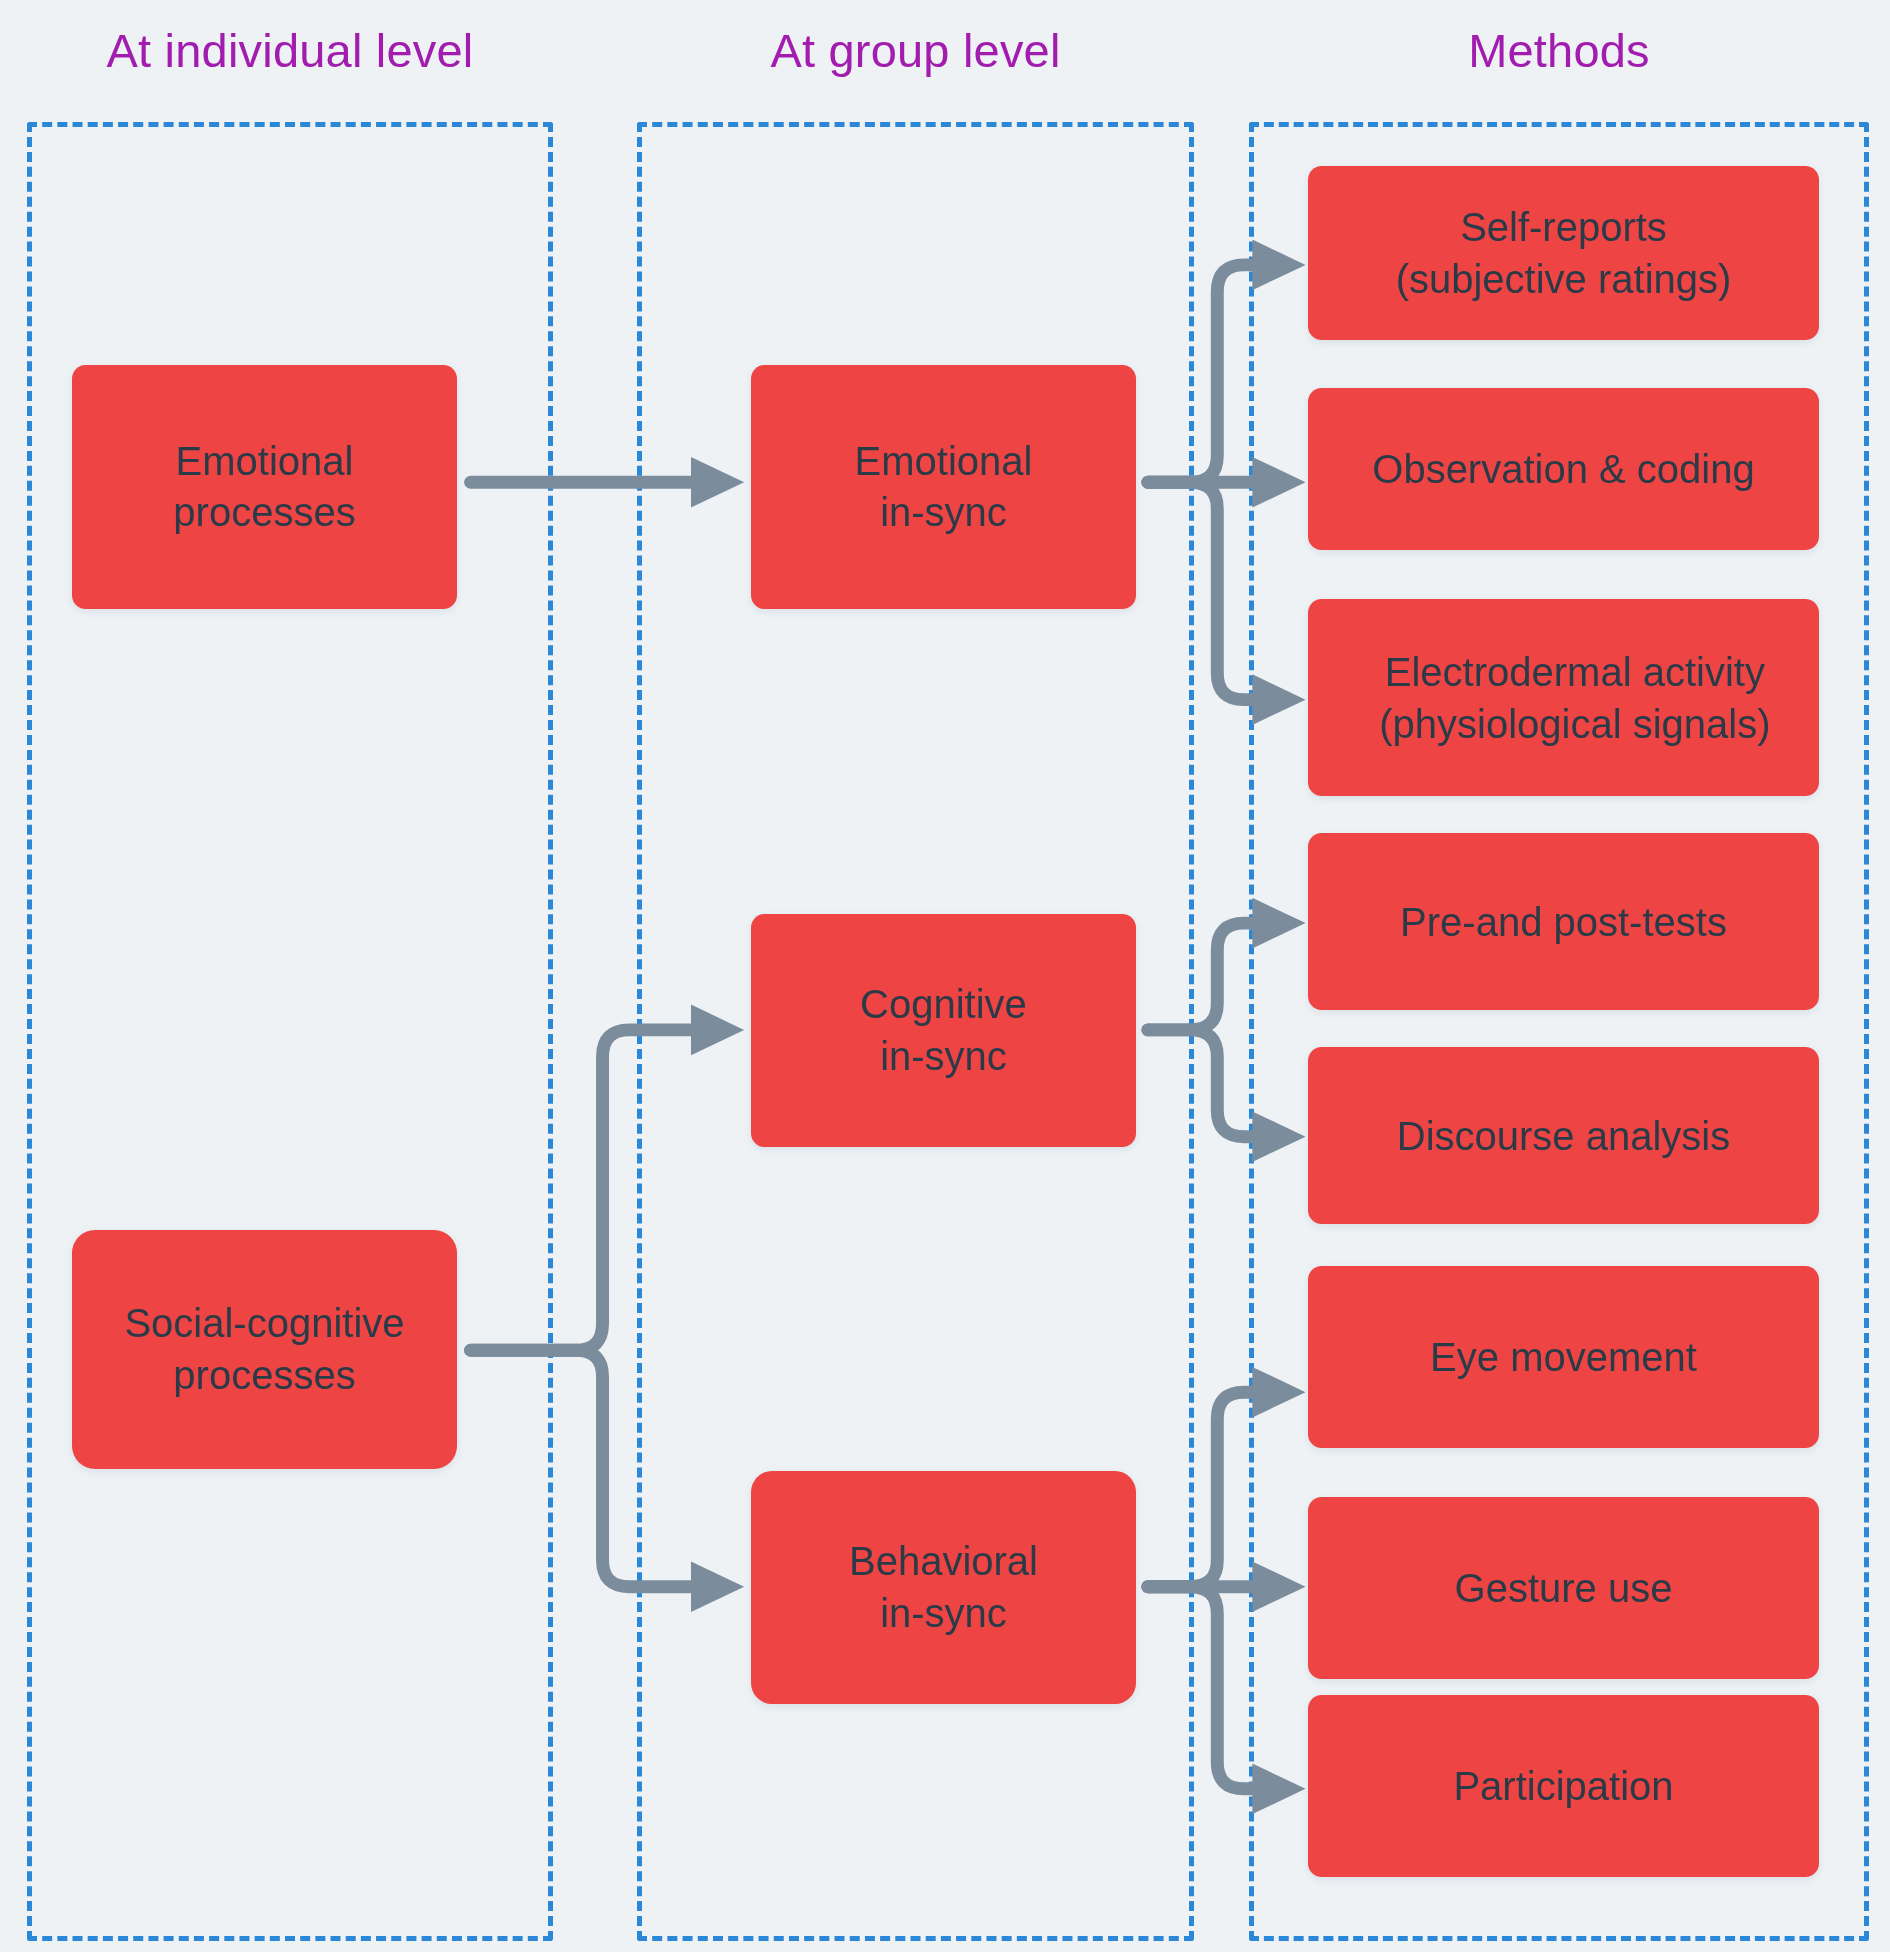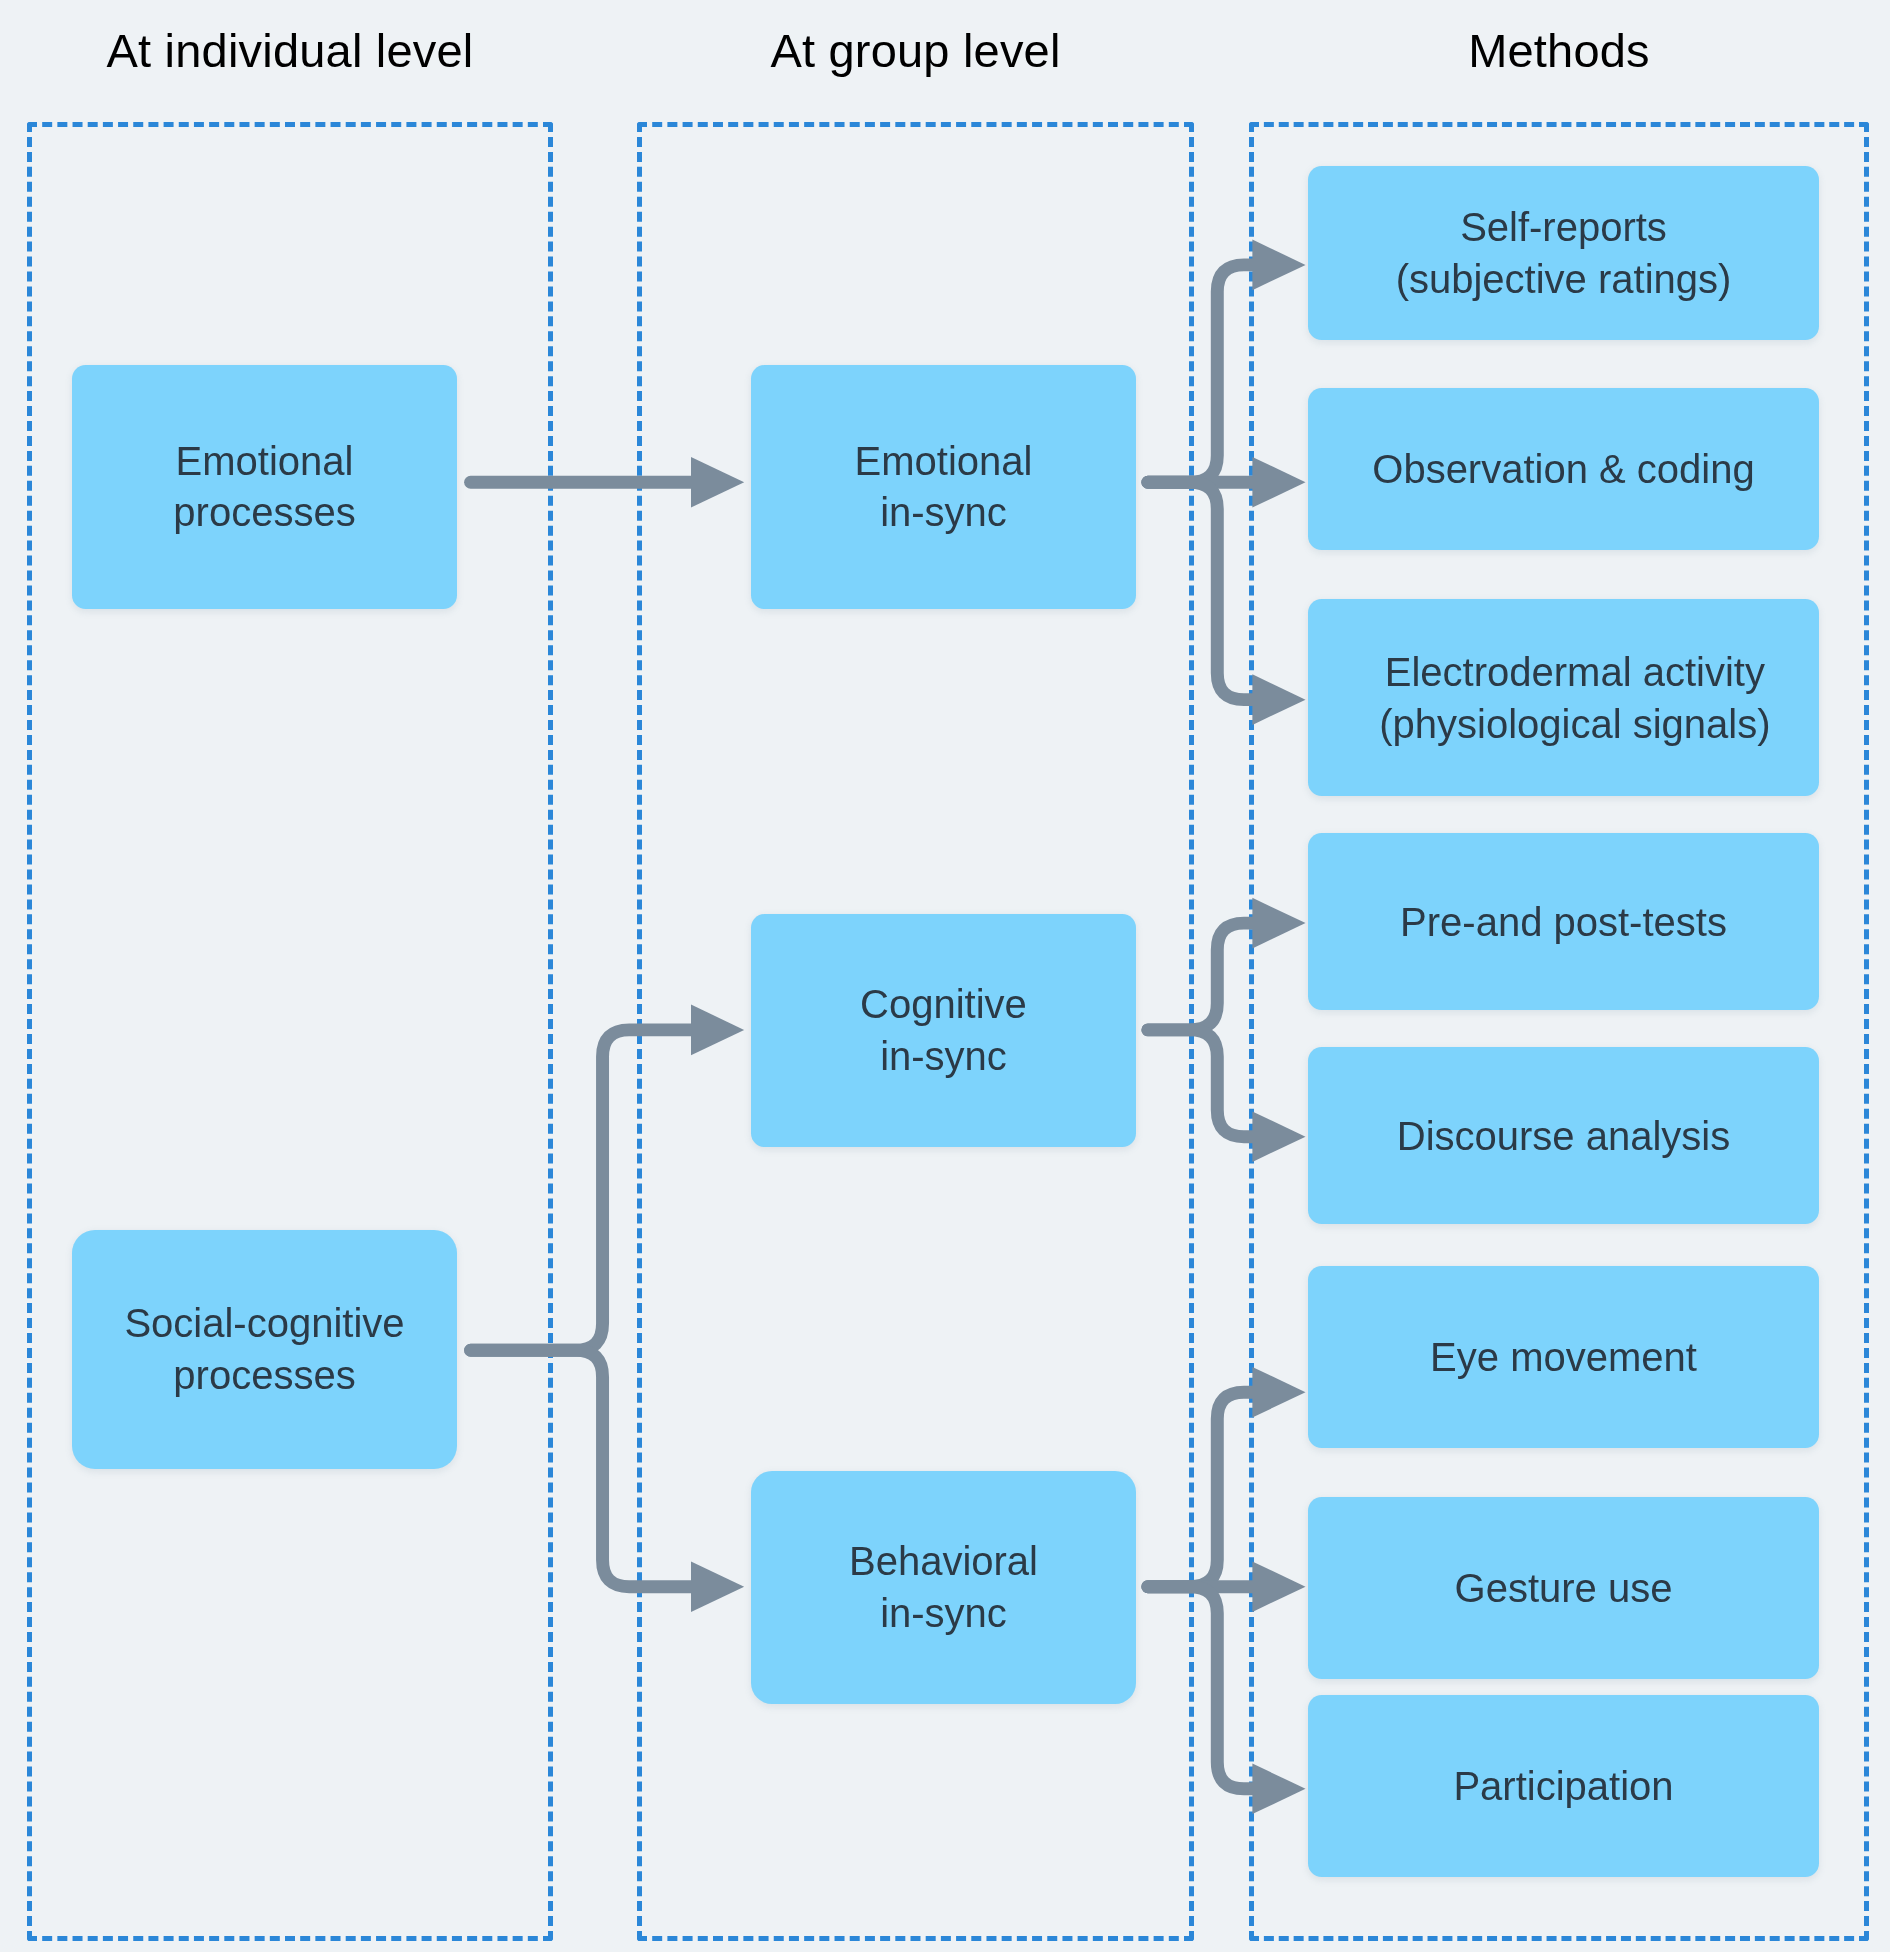--- a/index.html
+++ b/index.html
@@ -10,39 +10,39 @@
     color:#2b3a47;
     overflow:hidden;
   }
   #stage{position:relative;width:1890px;height:1953px;}
 
   
   .col-header{
     position:absolute;
     font-size:47px;
     font-weight:400;
-    color:#000000;
+    color:#a21caf;
     text-align:center;
     white-space:nowrap;
     letter-spacing:0.2px;
   }
 
   
   .dashed-zone{
     position:absolute;
     border:5.3px dashed #2b87d8;
     border-radius:3.1px;
     box-sizing:border-box;
     background:transparent;
   }
 
   
   .card{
     position:absolute;
-    background:#7dd3fc;
+    background:#ef4444;
     border-radius:13.7px;
     box-sizing:border-box;
     display:flex;
     align-items:center;
     justify-content:center;
     text-align:center;
     box-shadow:0 2.3px 7.6px rgba(120,140,160,.16);
     padding:7.6px 18.3px;
   }
   .card .label{

